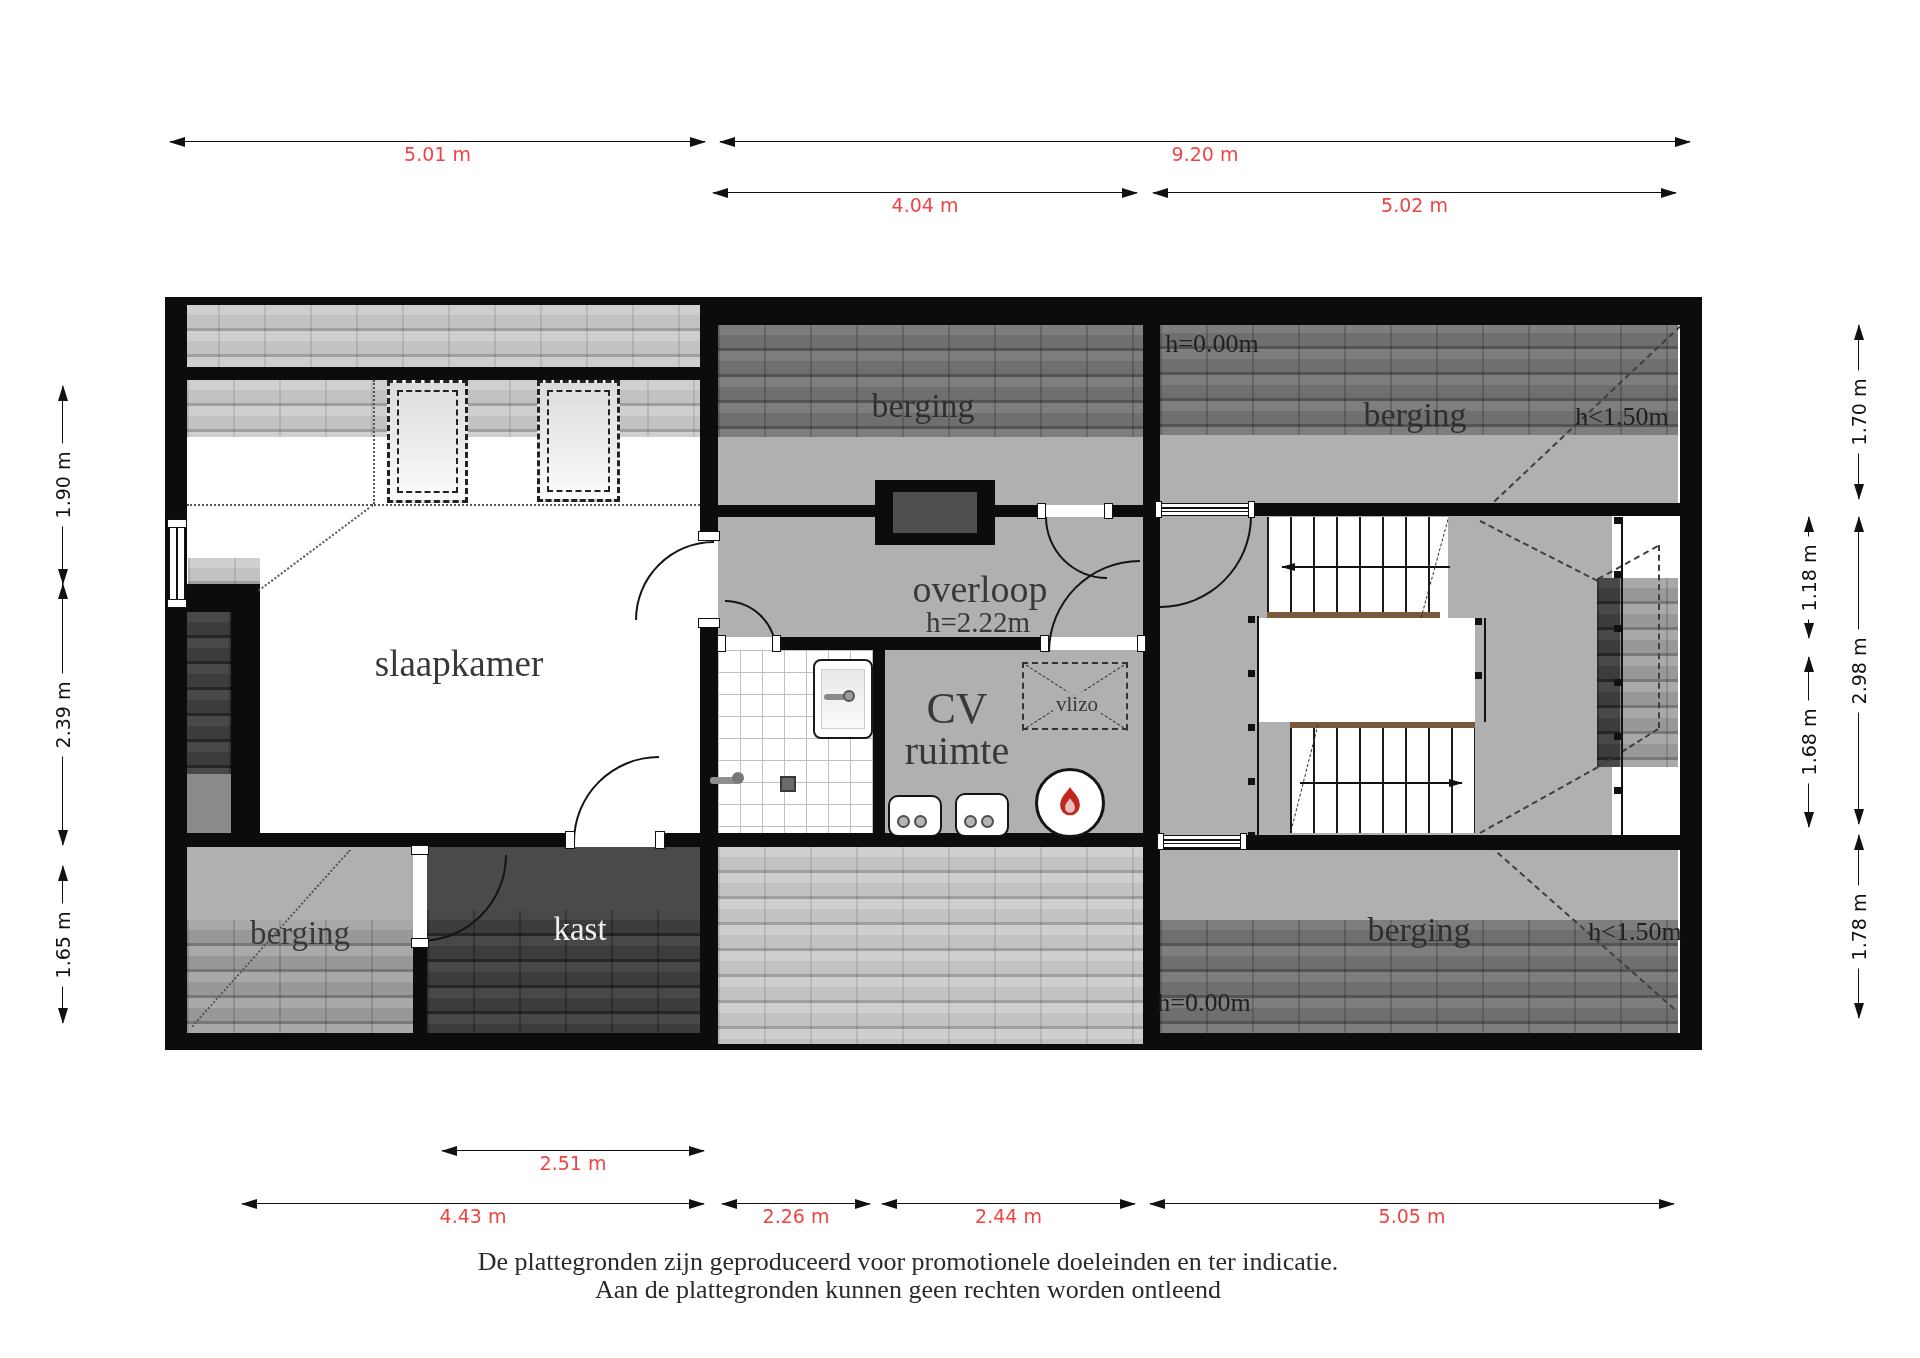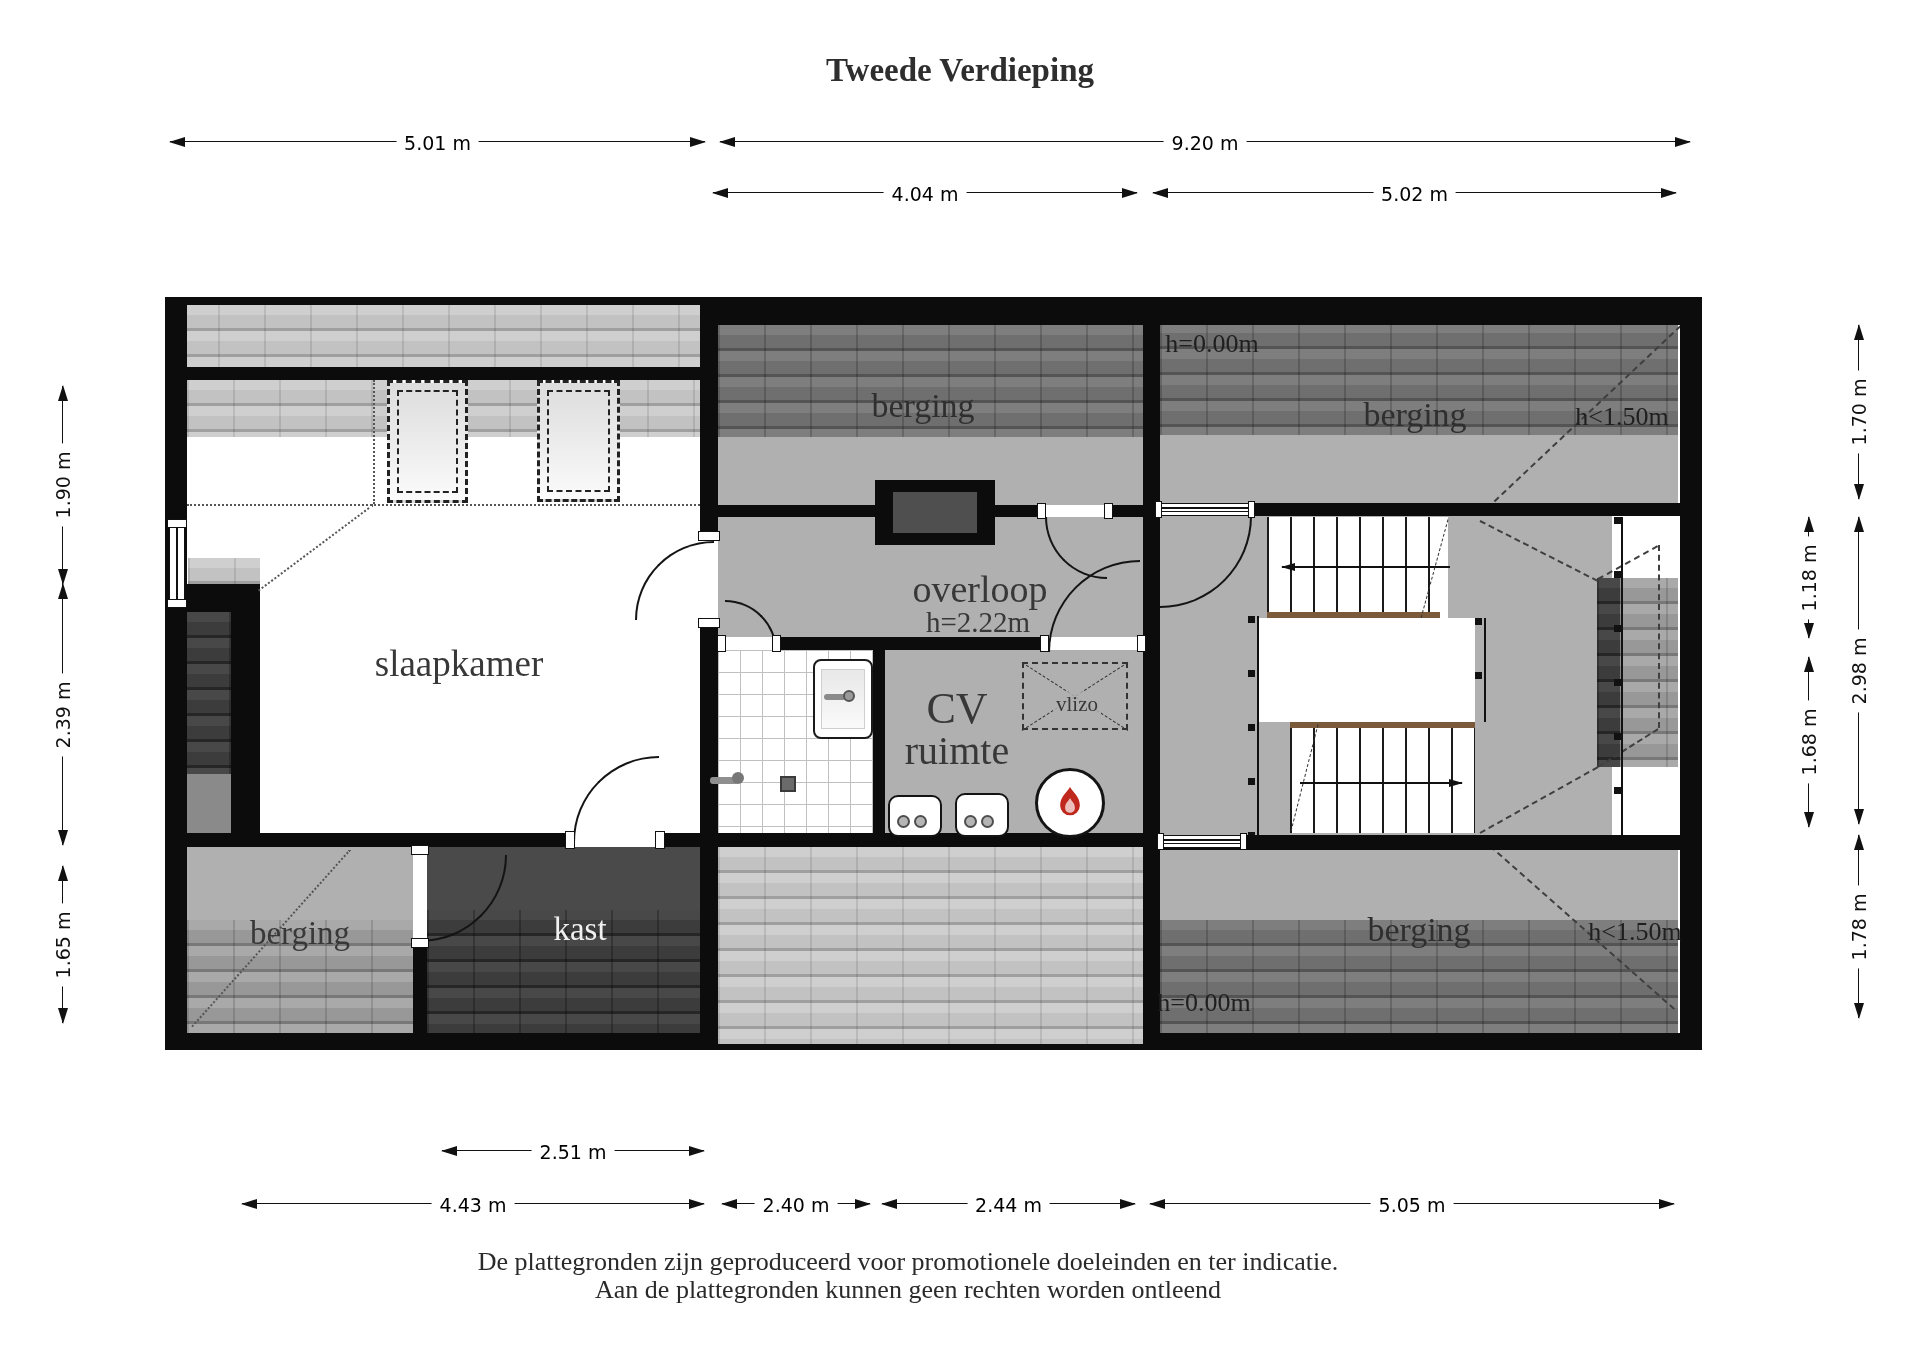--- a/index.html
+++ b/index.html
@@ -41,22 +41,22 @@
     background-image:linear-gradient(180deg,transparent 30%,#111 30%,#111 42%,transparent 42%,transparent 60%,#111 60%,#111 72%,transparent 72%);}
   
   .dash{height:0;border-top:2px dashed #3f3f3f;transform-origin:0 50%;}
   .dot{height:0;border-top:2px dotted #555;transform-origin:0 50%;}
   .dash-v{width:0;border-left:2px dashed #3f3f3f;}
   
   .hdim{height:0;border-top:1.5px solid #111;}
   .hdim .ah{position:absolute;top:-5.5px;width:0;height:0;border-top:5px solid transparent;border-bottom:5px solid transparent;}
   .hdim .ah.l{left:-1px;border-right:16px solid #111;}
   .hdim .ah.r{right:-1px;border-left:16px solid #111;}
-  .hdim .lbl{position:absolute;left:50%;top:1px;transform:translate(-50%,-52%);background:#fff;
-    padding:0 8px;font:19px "DejaVu Sans",sans-serif;color:#000000;white-space:nowrap;}
+  .hdim .lbl{position:absolute;left:50%;top:12px;transform:translate(-50%,-52%);background:#fff;
+    padding:0 8px;font:19px "DejaVu Sans",sans-serif;color:#ef4444;white-space:nowrap;}
   .vdim{width:0;border-left:1.5px solid #111;}
   .vdim .ah{position:absolute;left:-5.5px;width:0;height:0;border-left:5px solid transparent;border-right:5px solid transparent;}
   .vdim .ah.t{top:-1px;border-bottom:16px solid #111;}
   .vdim .ah.b{bottom:-1px;border-top:16px solid #111;}
   .vdim .lbl{position:absolute;top:50%;left:0;transform:translate(-50%,-50%) rotate(-90deg);background:#fff;
     padding:0 8px;font:19px "DejaVu Sans",sans-serif;color:#111;white-space:nowrap;}
   
   .rlabel{transform:translate(-50%,-50%);white-space:nowrap;color:#383838;}
   .title{width:100%;text-align:center;font-weight:bold;color:#2e2e2e;}
   .footer{text-align:center;color:#2a2a2a;}
@@ -64,21 +64,20 @@
   .sarrow .ah{position:absolute;top:-5px;width:0;height:0;border-top:4.5px solid transparent;border-bottom:4.5px solid transparent;}
   .sarrow .ah.l{left:-1px;border-right:14px solid #111;}
   .sarrow .ah.r{right:-1px;border-left:14px solid #111;}
   .xline{height:0;border-top:1.5px dashed #333;transform-origin:0 50%;}
 </style>
 </head>
 <body>
 
 <div id="canvas">
 
-  <div class="abs title" style="top:52px;left:0;font-size:33px;">Tweede Verdieping</div>
 
   <div class="abs tile-light" style="left:172px;top:305px;width:540px;height:62px;"></div>
   <div class="abs tile-light" style="left:187px;top:380px;width:525px;height:57px;"></div>
   <div class="abs tile-dark" style="left:718px;top:325px;width:425px;height:112px;"></div>
   <div class="abs gray" style="left:718px;top:437px;width:425px;height:68px;"></div>
   <div class="abs tile-dark" style="left:1160px;top:323px;width:518px;height:112px;"></div>
   <div class="abs gray" style="left:1160px;top:435px;width:518px;height:70px;"></div>
   <div class="abs gray" style="left:718px;top:517px;width:425px;height:120px;"></div>
   <div class="abs gray" style="left:1160px;top:516px;width:452px;height:319px;"></div>
   <div class="abs gray" style="left:885px;top:650px;width:258px;height:183px;"></div>
@@ -325,21 +324,21 @@
       <span class="lbl">2.51 m</span>
     </div>
   <div class="abs hdim" style="left:242px;top:1203px;width:462px;">
     <span class="ah l"></span>
       <span class="ah r"></span>
       <span class="lbl">4.43 m</span>
     </div>
   <div class="abs hdim" style="left:722px;top:1203px;width:148px;">
     <span class="ah l"></span>
       <span class="ah r"></span>
-      <span class="lbl">2.40 m</span>
+      <span class="lbl">2.26 m</span>
     </div>
   <div class="abs hdim" style="left:882px;top:1203px;width:253px;">
     <span class="ah l"></span>
       <span class="ah r"></span>
       <span class="lbl">2.44 m</span>
     </div>
   <div class="abs hdim" style="left:1150px;top:1203px;width:524px;">
     <span class="ah l"></span>
       <span class="ah r"></span>
       <span class="lbl">5.05 m</span>

